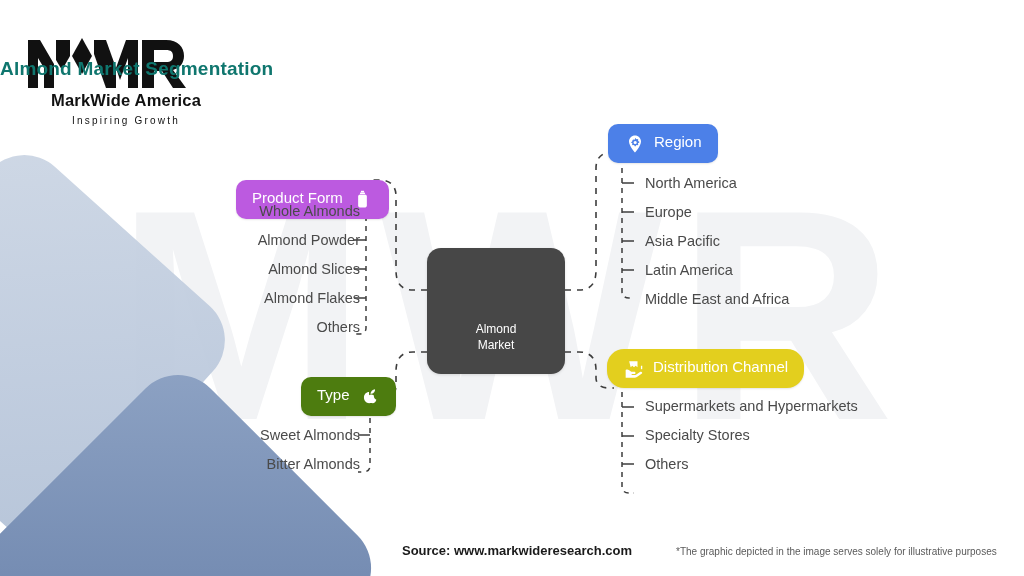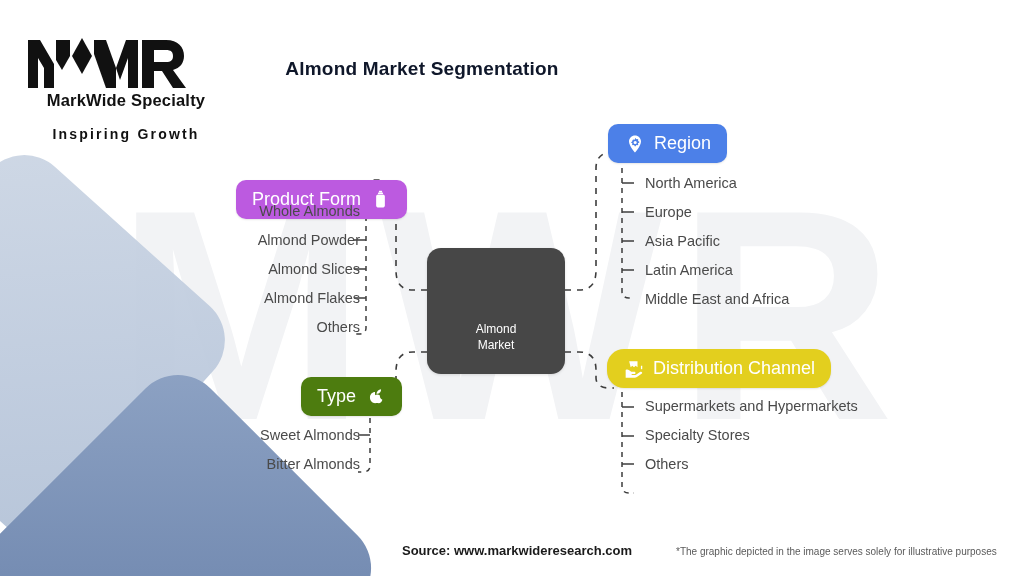--- a/index.html
+++ b/index.html
@@ -36,50 +36,50 @@
   }
 
   
   .logo{position:absolute;left:26px;top:34px;width:200px;text-align:center;}
   .logo-mark{display:block;}
   .logo-name{
     font-size:16.5px;font-weight:800;color:#111;letter-spacing:.2px;
     margin-top:1px;
   }
   .logo-tag{
-    font-size:14px;font-weight:700;color:#111;letter-spacing:2.2px;
-    margin-top:16px;
+    font-size:10px;font-weight:400;color:#111;letter-spacing:2.2px;
+    margin-top:5px;
   }
 
   
   .title{
-    position:absolute;left:0;top:58px;width:844px;text-align:center;
-    font-size:19px;font-weight:700;color:#0f172a;letter-spacing:.2px;
+    position:absolute;left:0;top:58px;width:844px;
+    font-size:19px;font-weight:700;color:#0f766e;letter-spacing:.2px;
   }
 
   
   #connectors{position:absolute;left:0;top:0;width:1024px;height:576px;}
 
   
   .center-node{
     position:absolute;left:427px;top:248px;width:138px;height:126px;
     background:#474747;border-radius:14px;
     display:flex;align-items:center;justify-content:center;
     box-shadow:0 1px 3px rgba(0,0,0,.12);
   }
   .center-node .cn-text{
     color:#ffffff;font-size:12px;line-height:1.35;text-align:center;
     margin-top:52px;white-space:pre-line;
   }
 
   
   .pill{
-    position:absolute;display:flex;align-items:flex-end;gap:9px;
+    position:absolute;display:flex;align-items:flex-start;gap:9px;
     padding:9px 16px;border-radius:10px;
-    color:#fff;font-size:18px;font-weight:500;white-space:nowrap;
+    color:#fff;font-size:15px;font-weight:500;white-space:nowrap;
     box-shadow:0 1px 2px rgba(0,0,0,.10);
   }
   .pill .ico{display:flex;align-items:center;justify-content:center;width:21px;height:21px;flex:0 0 auto;}
   .pill.rtl .ico{order:2;}
 
   #pill-product{left:236px;top:155px;background:#bc5ae0;margin-top:25px;}
   #pill-type{left:301px;top:377px;background:#4d7c0f;}
   #pill-region{left:608px;top:124px;background:#4c80e8;}
   #pill-dist{left:607px;top:349px;background:#e3cf1e;border-radius:17px;}
 
@@ -129,21 +129,21 @@
         <path d="M30 6 L44 6 L44 22 L36 36 L30 26 Z"></path>
 
         <path d="M56 4 L66 22 L56 40 L46 22 Z"></path>
 
         <path d="M68 6 L80 6 L90 34 L90 54 L80 54 L68 20 Z"></path>
         <path d="M90 34 L100 6 L112 6 L112 54 L102 54 L102 24 L94 46 Z"></path>
 
         <path d="M116 6 L140 6 C152 6 158 13 158 22 C158 29 154 34 147 36 L160 54 L147 54 L136 37 L128 37 L128 54 L116 54 Z M128 16 L128 28 L140 28 C145 28 147 26 147 22 C147 18 145 16 140 16 Z"></path>
       </g>
     </svg>
-    <div class="logo-name">MarkWide Specialty</div>
+    <div class="logo-name">MarkWide America</div>
     <div class="logo-tag">Inspiring Growth</div>
   </div>
 
   <div class="title">Almond Market Segmentation</div>
 
   <svg id="connectors" viewBox="0 0 1024 576">
     <g fill="none" stroke="#3d3d3d" stroke-width="1.6" stroke-dasharray="6 6" stroke-linecap="butt">
 
       <path d="M427 290 L413 290 C400 290 396 282 396 270 L396 196 C396 186 390 180 380 180 L368 180"></path>
 

